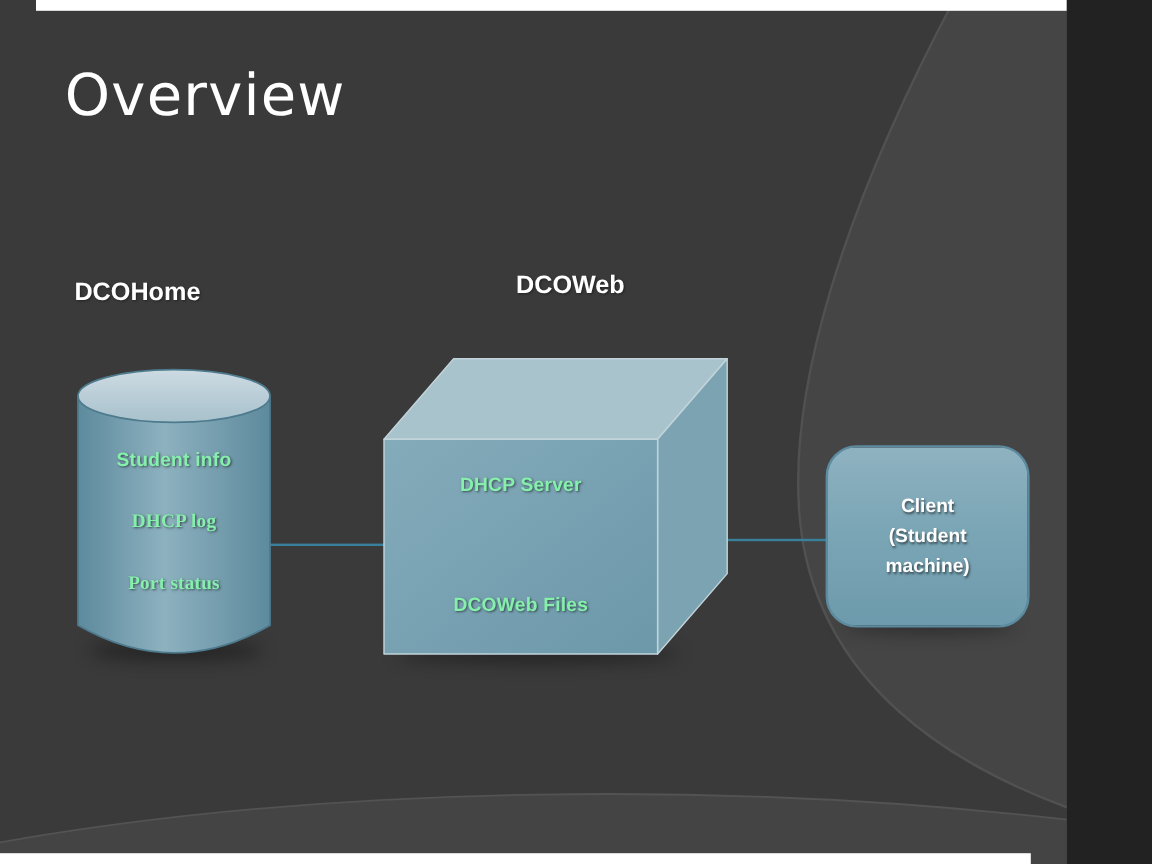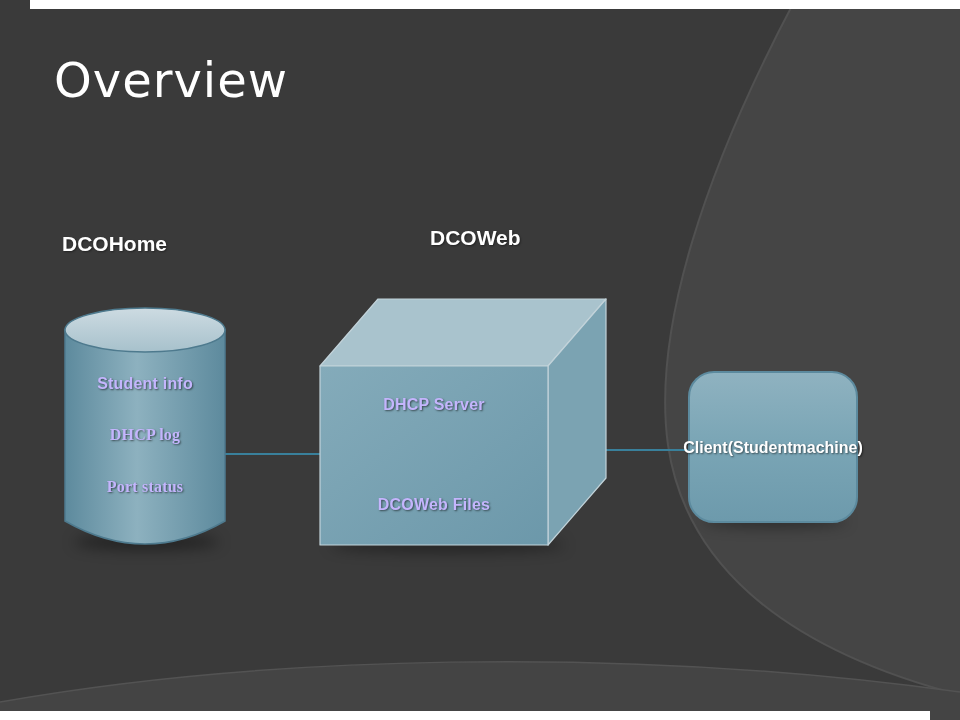--- a/index.html
+++ b/index.html
@@ -1,17 +1,17 @@
 <!DOCTYPE html>
 <html><head>
 <meta charset="utf-8">
 <style>
   html,body { margin:0; padding:0; background:#222; }
   .slide {
-    position:relative; width:960px; height:720px; overflow:hidden;
+    position:relative; width:889px; height:720px; overflow:hidden;
     background:#3a3a3a;
     font-family:"Liberation Sans", sans-serif;
   }
   .bg-svg { position:absolute; left:0; top:0; z-index:0; }
   .edge-strip { position:absolute; background:#ffffff; z-index:4; }
   .strip-top { top:0; left:30px; right:0; height:9px; }
   .strip-bottom { bottom:0; left:0; right:30px; height:9px; }
 
   .title {
     position:absolute; left:54px; top:52px; z-index:3;
@@ -29,33 +29,33 @@
   .shape { position:absolute; z-index:2; }
   .shape-shadow {
     position:absolute; z-index:1; background:rgba(0,0,0,0.40);
     border-radius:50%; filter:blur(7px);
   }
   .connector { position:absolute; z-index:1; height:2px; background:#39809b; }
   .conn-1 { left:220px; top:453px; width:104px; }
   .conn-2 { left:544px; top:449px; width:146px; }
 
   .node-text {
-    position:absolute; z-index:3; color:#c4b5fd; font-weight:bold;
+    position:absolute; z-index:3; color:#86efac; font-weight:bold;
     font-size:16px; text-align:center; letter-spacing:0.2px;
     text-shadow:1px 1px 2px rgba(0,0,0,0.55);
   }
   .cyl-text  { left:66px;  width:158px; }
   .cube-text { left:320px; width:228px; }
 
   .client-box {
     position:absolute; left:688px; top:371px; width:170px; height:152px;
     border-radius:26px; z-index:2;
     background:linear-gradient(180deg,#8fb2c0 0%,#7ba6b6 45%,#6d9aac 100%);
     border:2px solid #5c8a9e; box-sizing:border-box;
-    display:flex; flex-direction:row; align-items:center; justify-content:center;
+    display:flex; flex-direction:column; align-items:center; justify-content:center;
   }
   .client-box span {
     color:#ffffff; font-weight:bold; font-size:16px; line-height:25px;
     text-shadow:1px 1px 2px rgba(0,0,0,0.55);
   }
 </style>
 </head>
 <body>
 
 <div class="slide">

